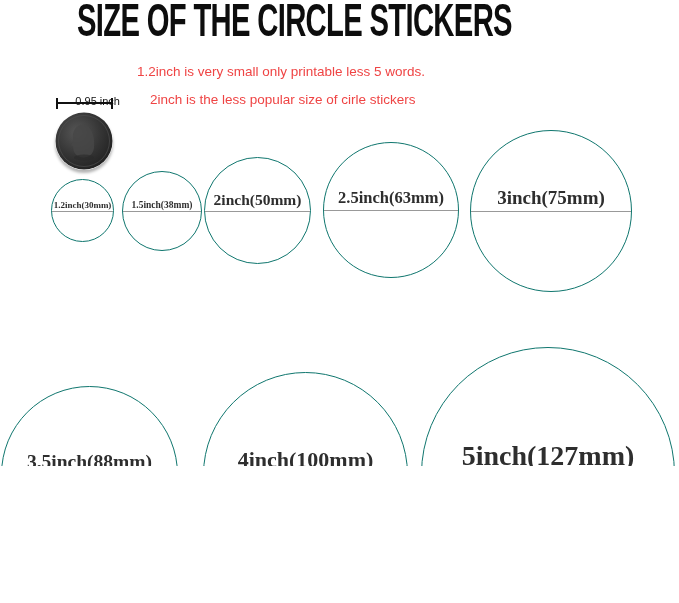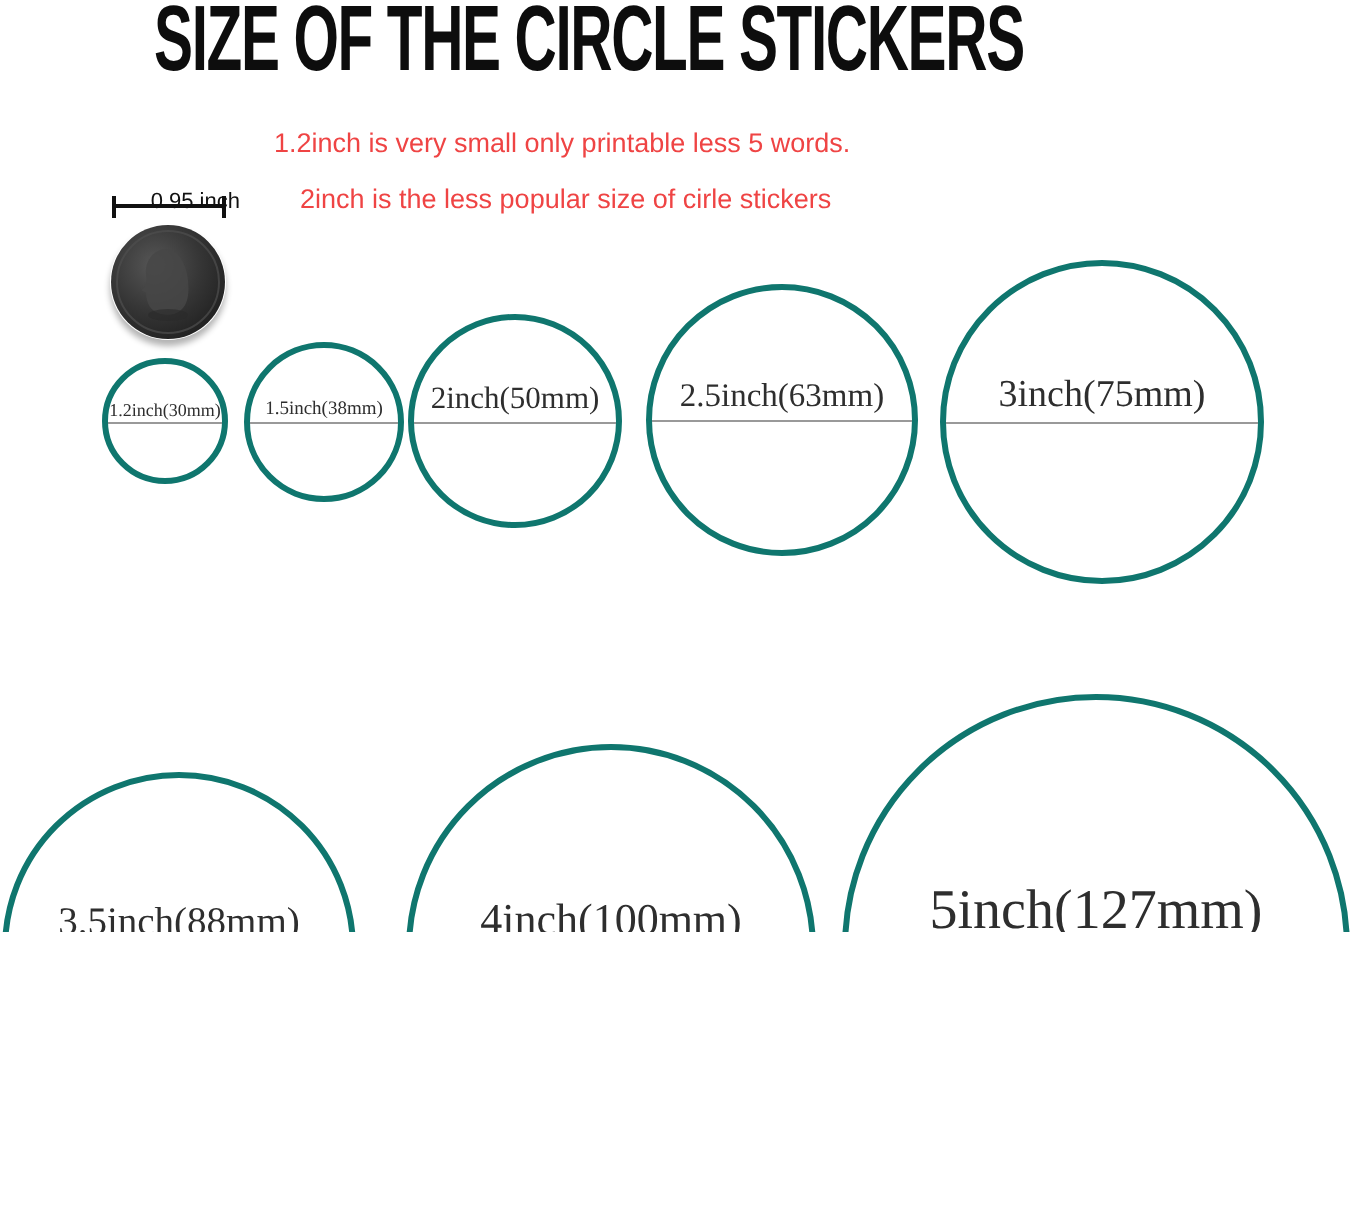--- a/index.html
+++ b/index.html
@@ -74,23 +74,24 @@
     width: 58px;
     height: 58px;
     border-radius: 50%;
     box-shadow: 0 3px 3px rgba(0,0,0,0.30);
   }
   .coin svg { display: block; }
 
   
   .size-circle {
     position: absolute;
-    border: 3px solid #0f766e;
+    border: 1px solid #0f766e;
     border-radius: 50%;
     box-sizing: border-box;
+    font-weight: bold;
   }
   .diameter-line {
     position: absolute;
     left: 0; right: 0;
     top: 50%;
     height: 1px;
     background: #999999;
   }
   .circle-label {
     position: absolute;

